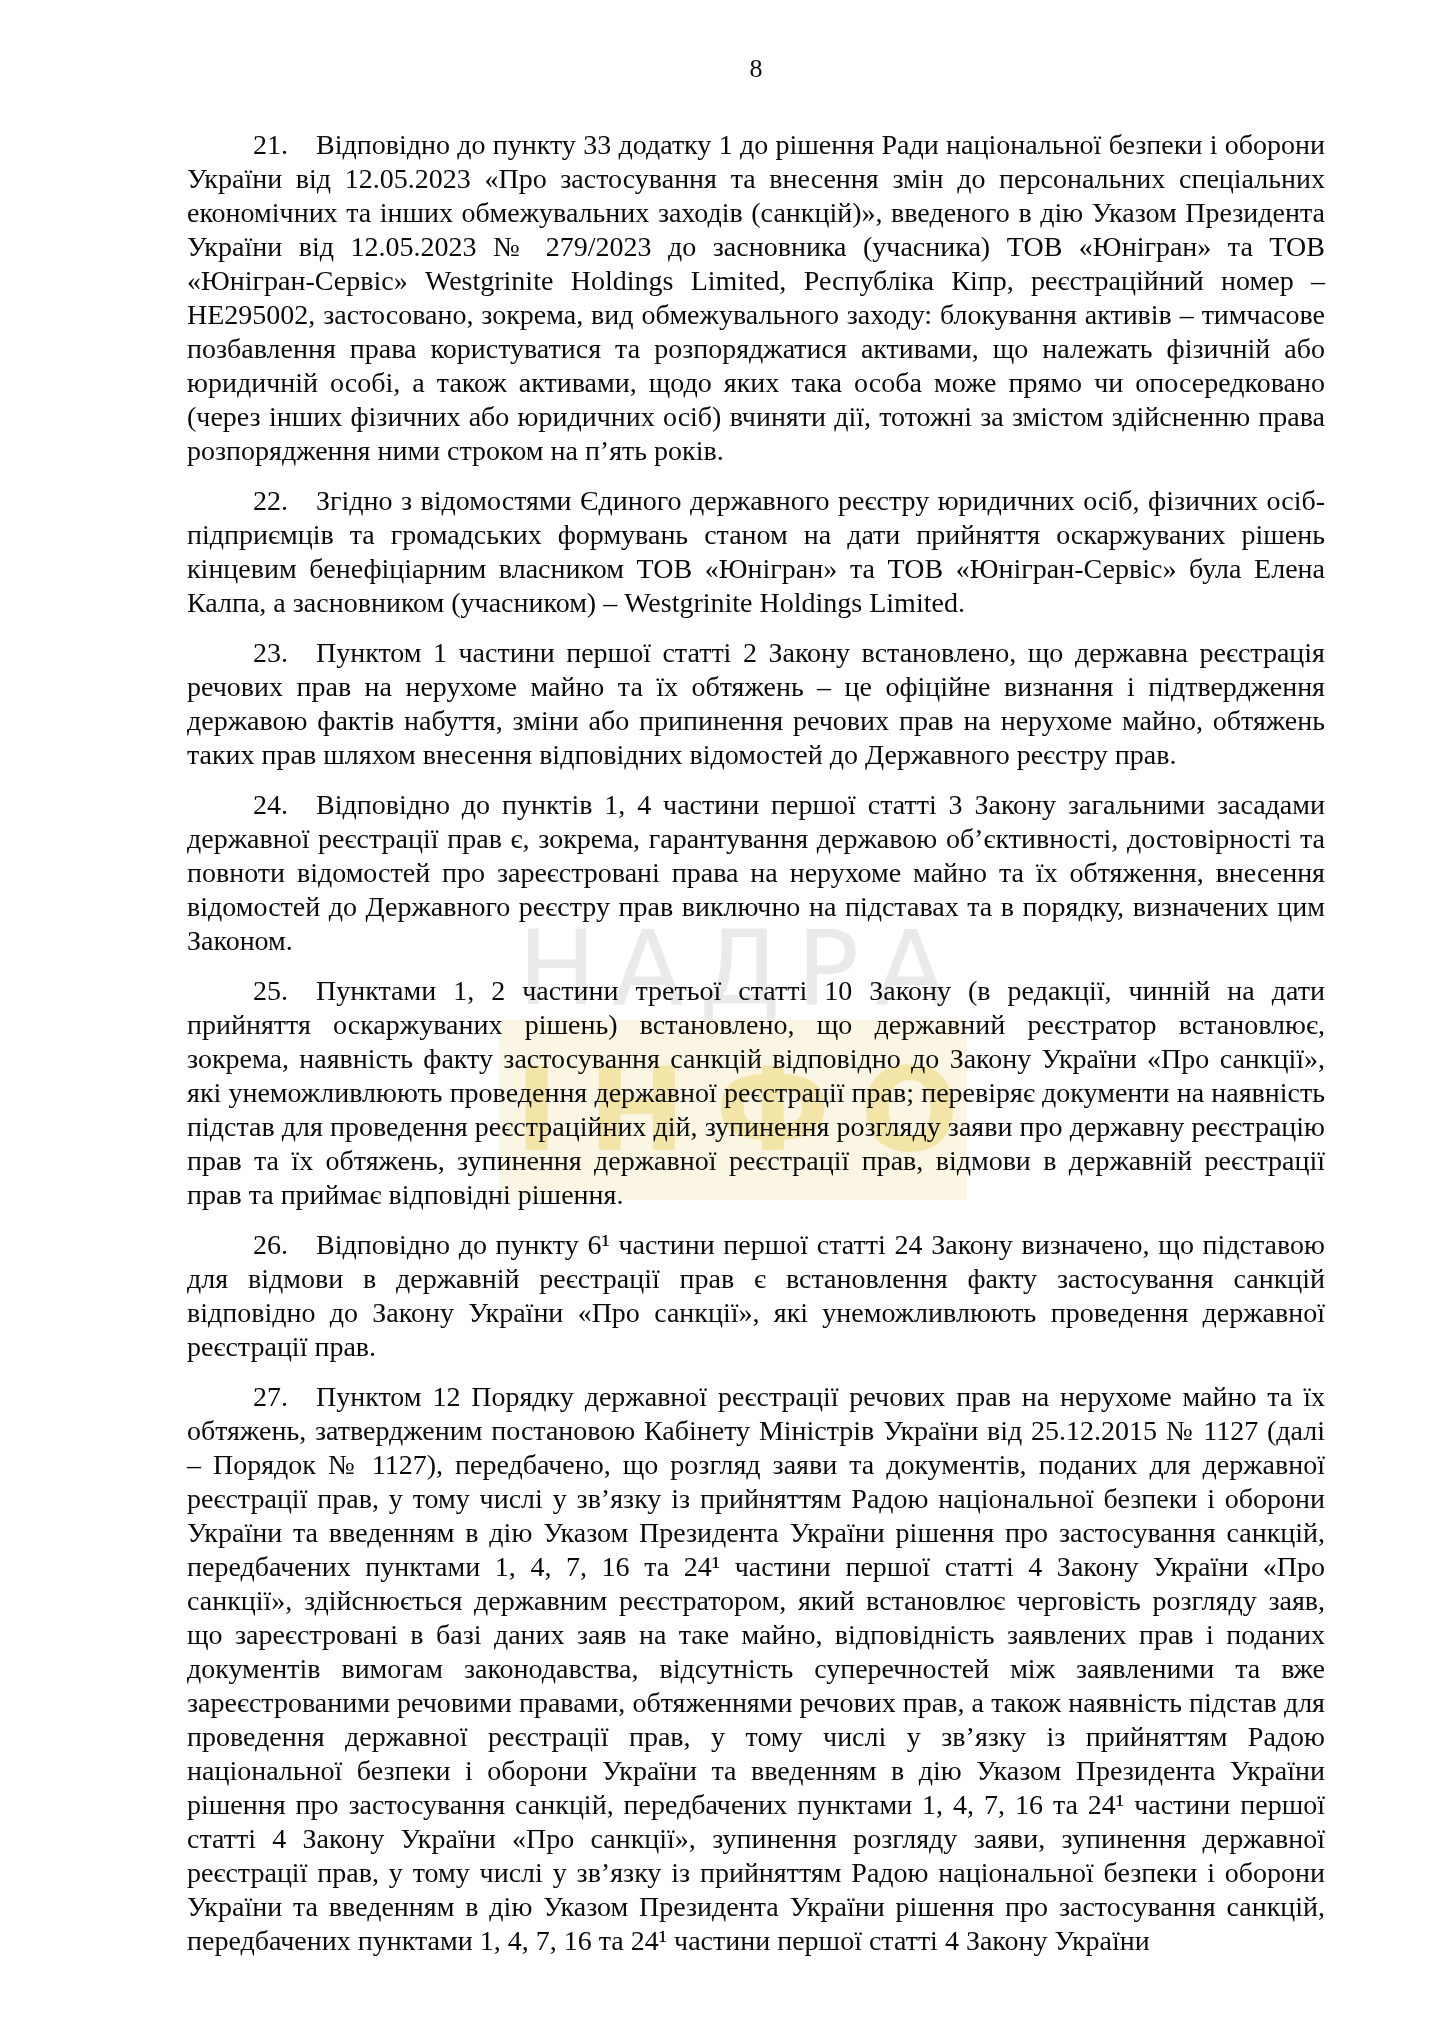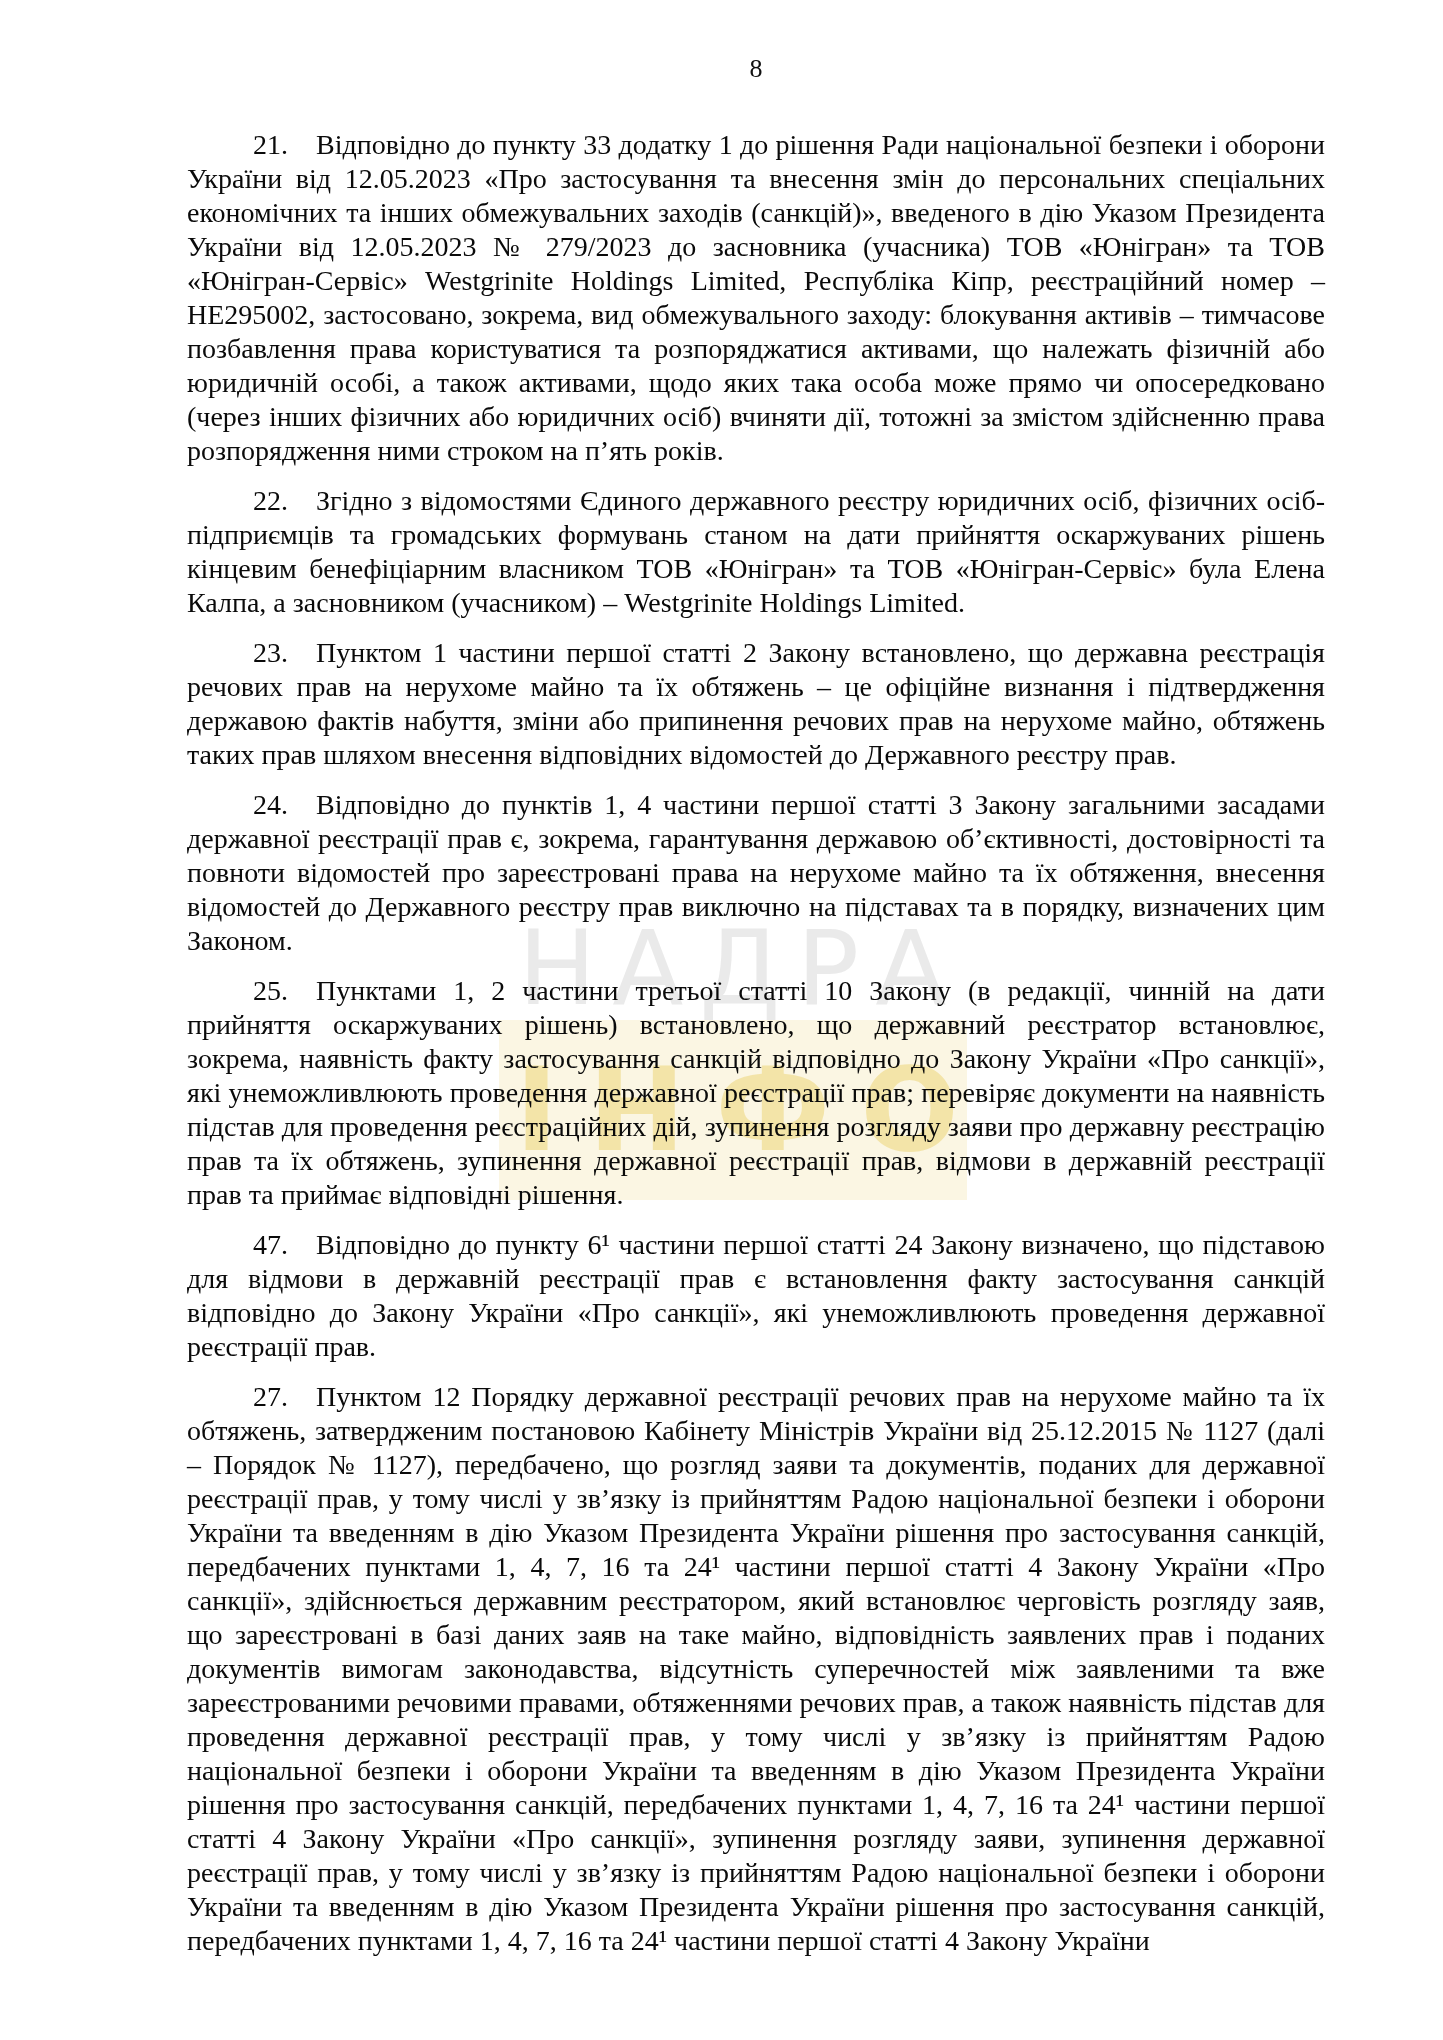--- a/index.html
+++ b/index.html
@@ -96,17 +96,17 @@
   </div>
 
   <div class="page-number">8</div>
 
   <div class="content" id="content">
       <p>21. Відповідно до пункту 33 додатку 1 до рішення Ради національної безпеки і оборони України від 12.05.2023 «Про застосування та внесення змін до персональних спеціальних економічних та інших обмежувальних заходів (санкцій)», введеного в дію Указом Президента України від 12.05.2023 № 279/2023 до засновника (учасника) ТОВ «Юнігран» та ТОВ «Юнігран-Сервіс» Westgrinite Holdings Limited, Республіка Кіпр, реєстраційний номер – НЕ295002, застосовано, зокрема, вид обмежувального заходу: блокування активів – тимчасове позбавлення права користуватися та розпоряджатися активами, що належать фізичній або юридичній особі, а також активами, щодо яких така особа може прямо чи опосередковано (через інших фізичних або юридичних осіб) вчиняти дії, тотожні за змістом здійсненню права розпорядження ними строком на п’ять років.</p>
       <p>22. Згідно з відомостями Єдиного державного реєстру юридичних осіб, фізичних осіб-підприємців та громадських формувань станом на дати прийняття оскаржуваних рішень кінцевим бенефіціарним власником ТОВ «Юнігран» та ТОВ «Юнігран-Сервіс» була Елена Калпа, а засновником (учасником) – Westgrinite Holdings Limited.</p>
       <p>23. Пунктом 1 частини першої статті 2 Закону встановлено, що державна реєстрація речових прав на нерухоме майно та їх обтяжень – це офіційне визнання і підтвердження державою фактів набуття, зміни або припинення речових прав на нерухоме майно, обтяжень таких прав шляхом внесення відповідних відомостей до Державного реєстру прав.</p>
       <p>24. Відповідно до пунктів 1, 4 частини першої статті 3 Закону загальними засадами державної реєстрації прав є, зокрема, гарантування державою об’єктивності, достовірності та повноти відомостей про зареєстровані права на нерухоме майно та їх обтяження, внесення відомостей до Державного реєстру прав виключно на підставах та в порядку, визначених цим Законом.</p>
       <p>25. Пунктами 1, 2 частини третьої статті 10 Закону (в редакції, чинній на дати прийняття оскаржуваних рішень) встановлено, що державний реєстратор встановлює, зокрема, наявність факту застосування санкцій відповідно до Закону України «Про санкції», які унеможливлюють проведення державної реєстрації прав; перевіряє документи на наявність підстав для проведення реєстраційних дій, зупинення розгляду заяви про державну реєстрацію прав та їх обтяжень, зупинення державної реєстрації прав, відмови в державній реєстрації прав та приймає відповідні рішення.</p>
-      <p>47. Відповідно до пункту 6¹ частини першої статті 24 Закону визначено, що підставою для відмови в державній реєстрації прав є встановлення факту застосування санкцій відповідно до Закону України «Про санкції», які унеможливлюють проведення державної реєстрації прав.</p>
+      <p>26. Відповідно до пункту 6¹ частини першої статті 24 Закону визначено, що підставою для відмови в державній реєстрації прав є встановлення факту застосування санкцій відповідно до Закону України «Про санкції», які унеможливлюють проведення державної реєстрації прав.</p>
       <p>27. Пунктом 12 Порядку державної реєстрації речових прав на нерухоме майно та їх обтяжень, затвердженим постановою Кабінету Міністрів України від 25.12.2015 № 1127 (далі – Порядок № 1127), передбачено, що розгляд заяви та документів, поданих для державної реєстрації прав, у тому числі у зв’язку із прийняттям Радою національної безпеки і оборони України та введенням в дію Указом Президента України рішення про застосування санкцій, передбачених пунктами 1, 4, 7, 16 та 24¹ частини першої статті 4 Закону України «Про санкції», здійснюється державним реєстратором, який встановлює черговість розгляду заяв, що зареєстровані в базі даних заяв на таке майно, відповідність заявлених прав і поданих документів вимогам законодавства, відсутність суперечностей між заявленими та вже зареєстрованими речовими правами, обтяженнями речових прав, а також наявність підстав для проведення державної реєстрації прав, у тому числі у зв’язку із прийняттям Радою національної безпеки і оборони України та введенням в дію Указом Президента України рішення про застосування санкцій, передбачених пунктами 1, 4, 7, 16 та 24¹ частини першої статті 4 Закону України «Про санкції», зупинення розгляду заяви, зупинення державної реєстрації прав, у тому числі у зв’язку із прийняттям Радою національної безпеки і оборони України та введенням в дію Указом Президента України рішення про застосування санкцій, передбачених пунктами 1, 4, 7, 16 та 24¹ частини першої статті 4 Закону України</p>
     </div>
 
 </div>
 
 </body></html>

